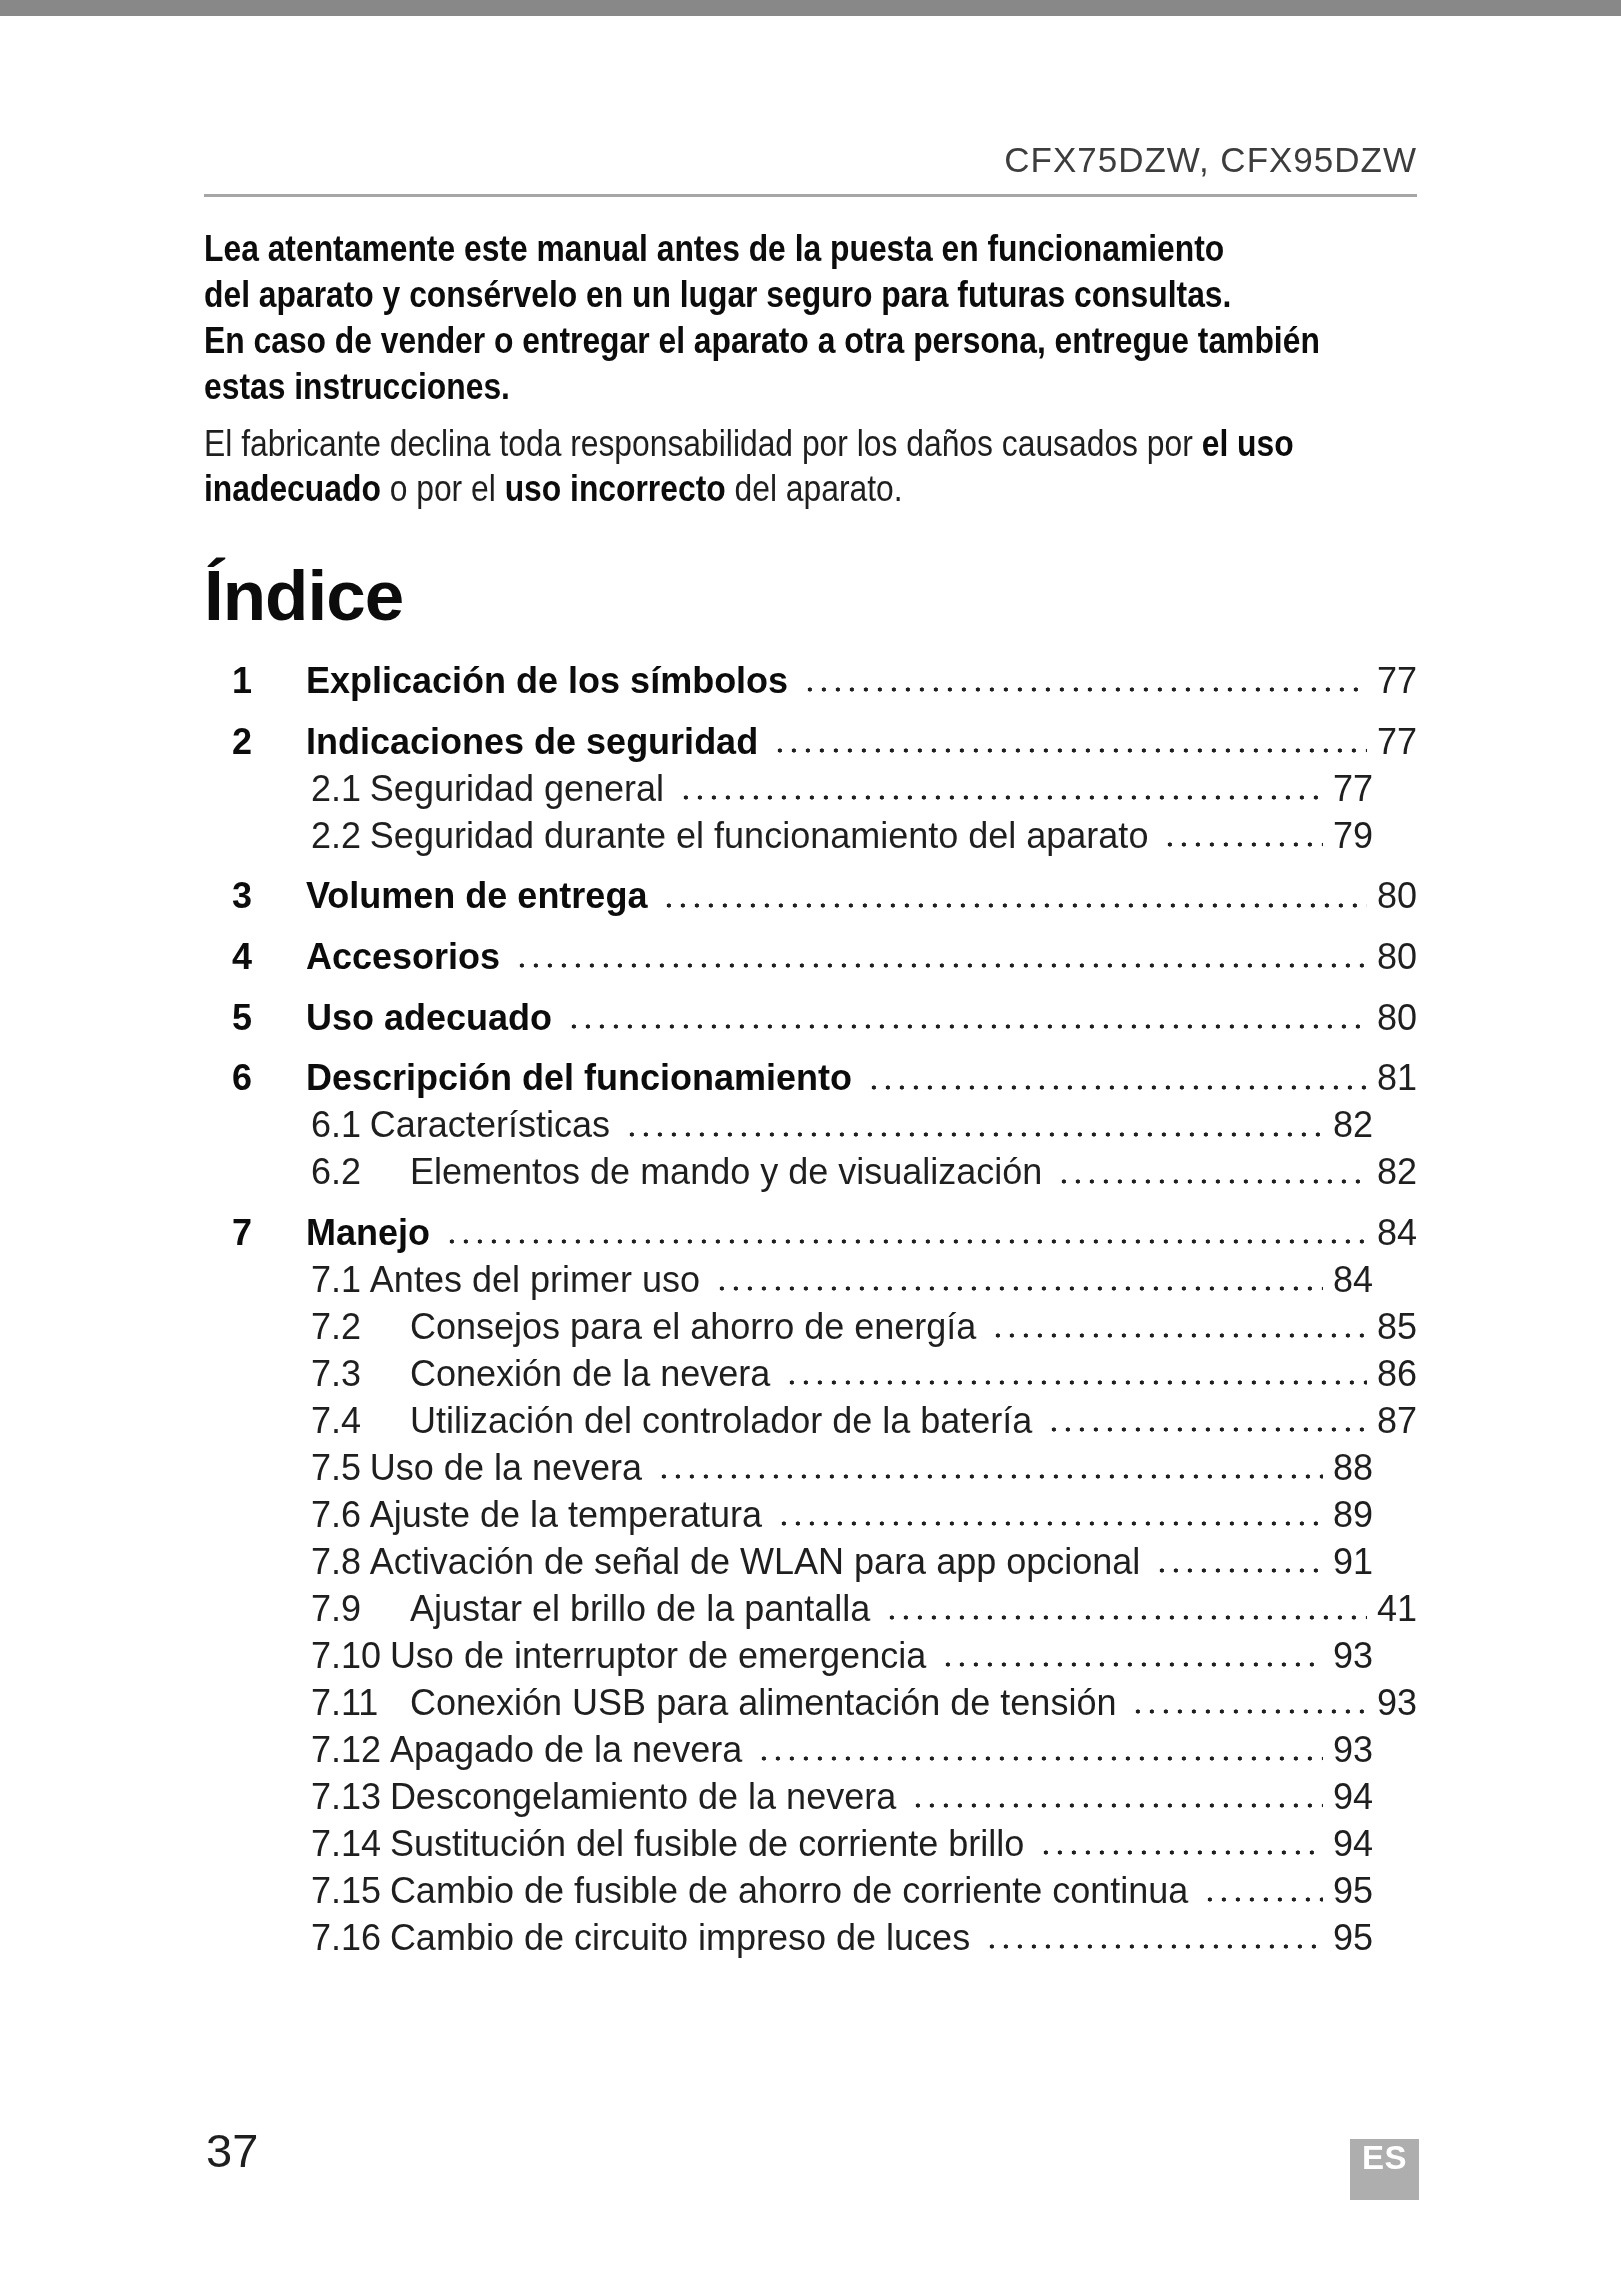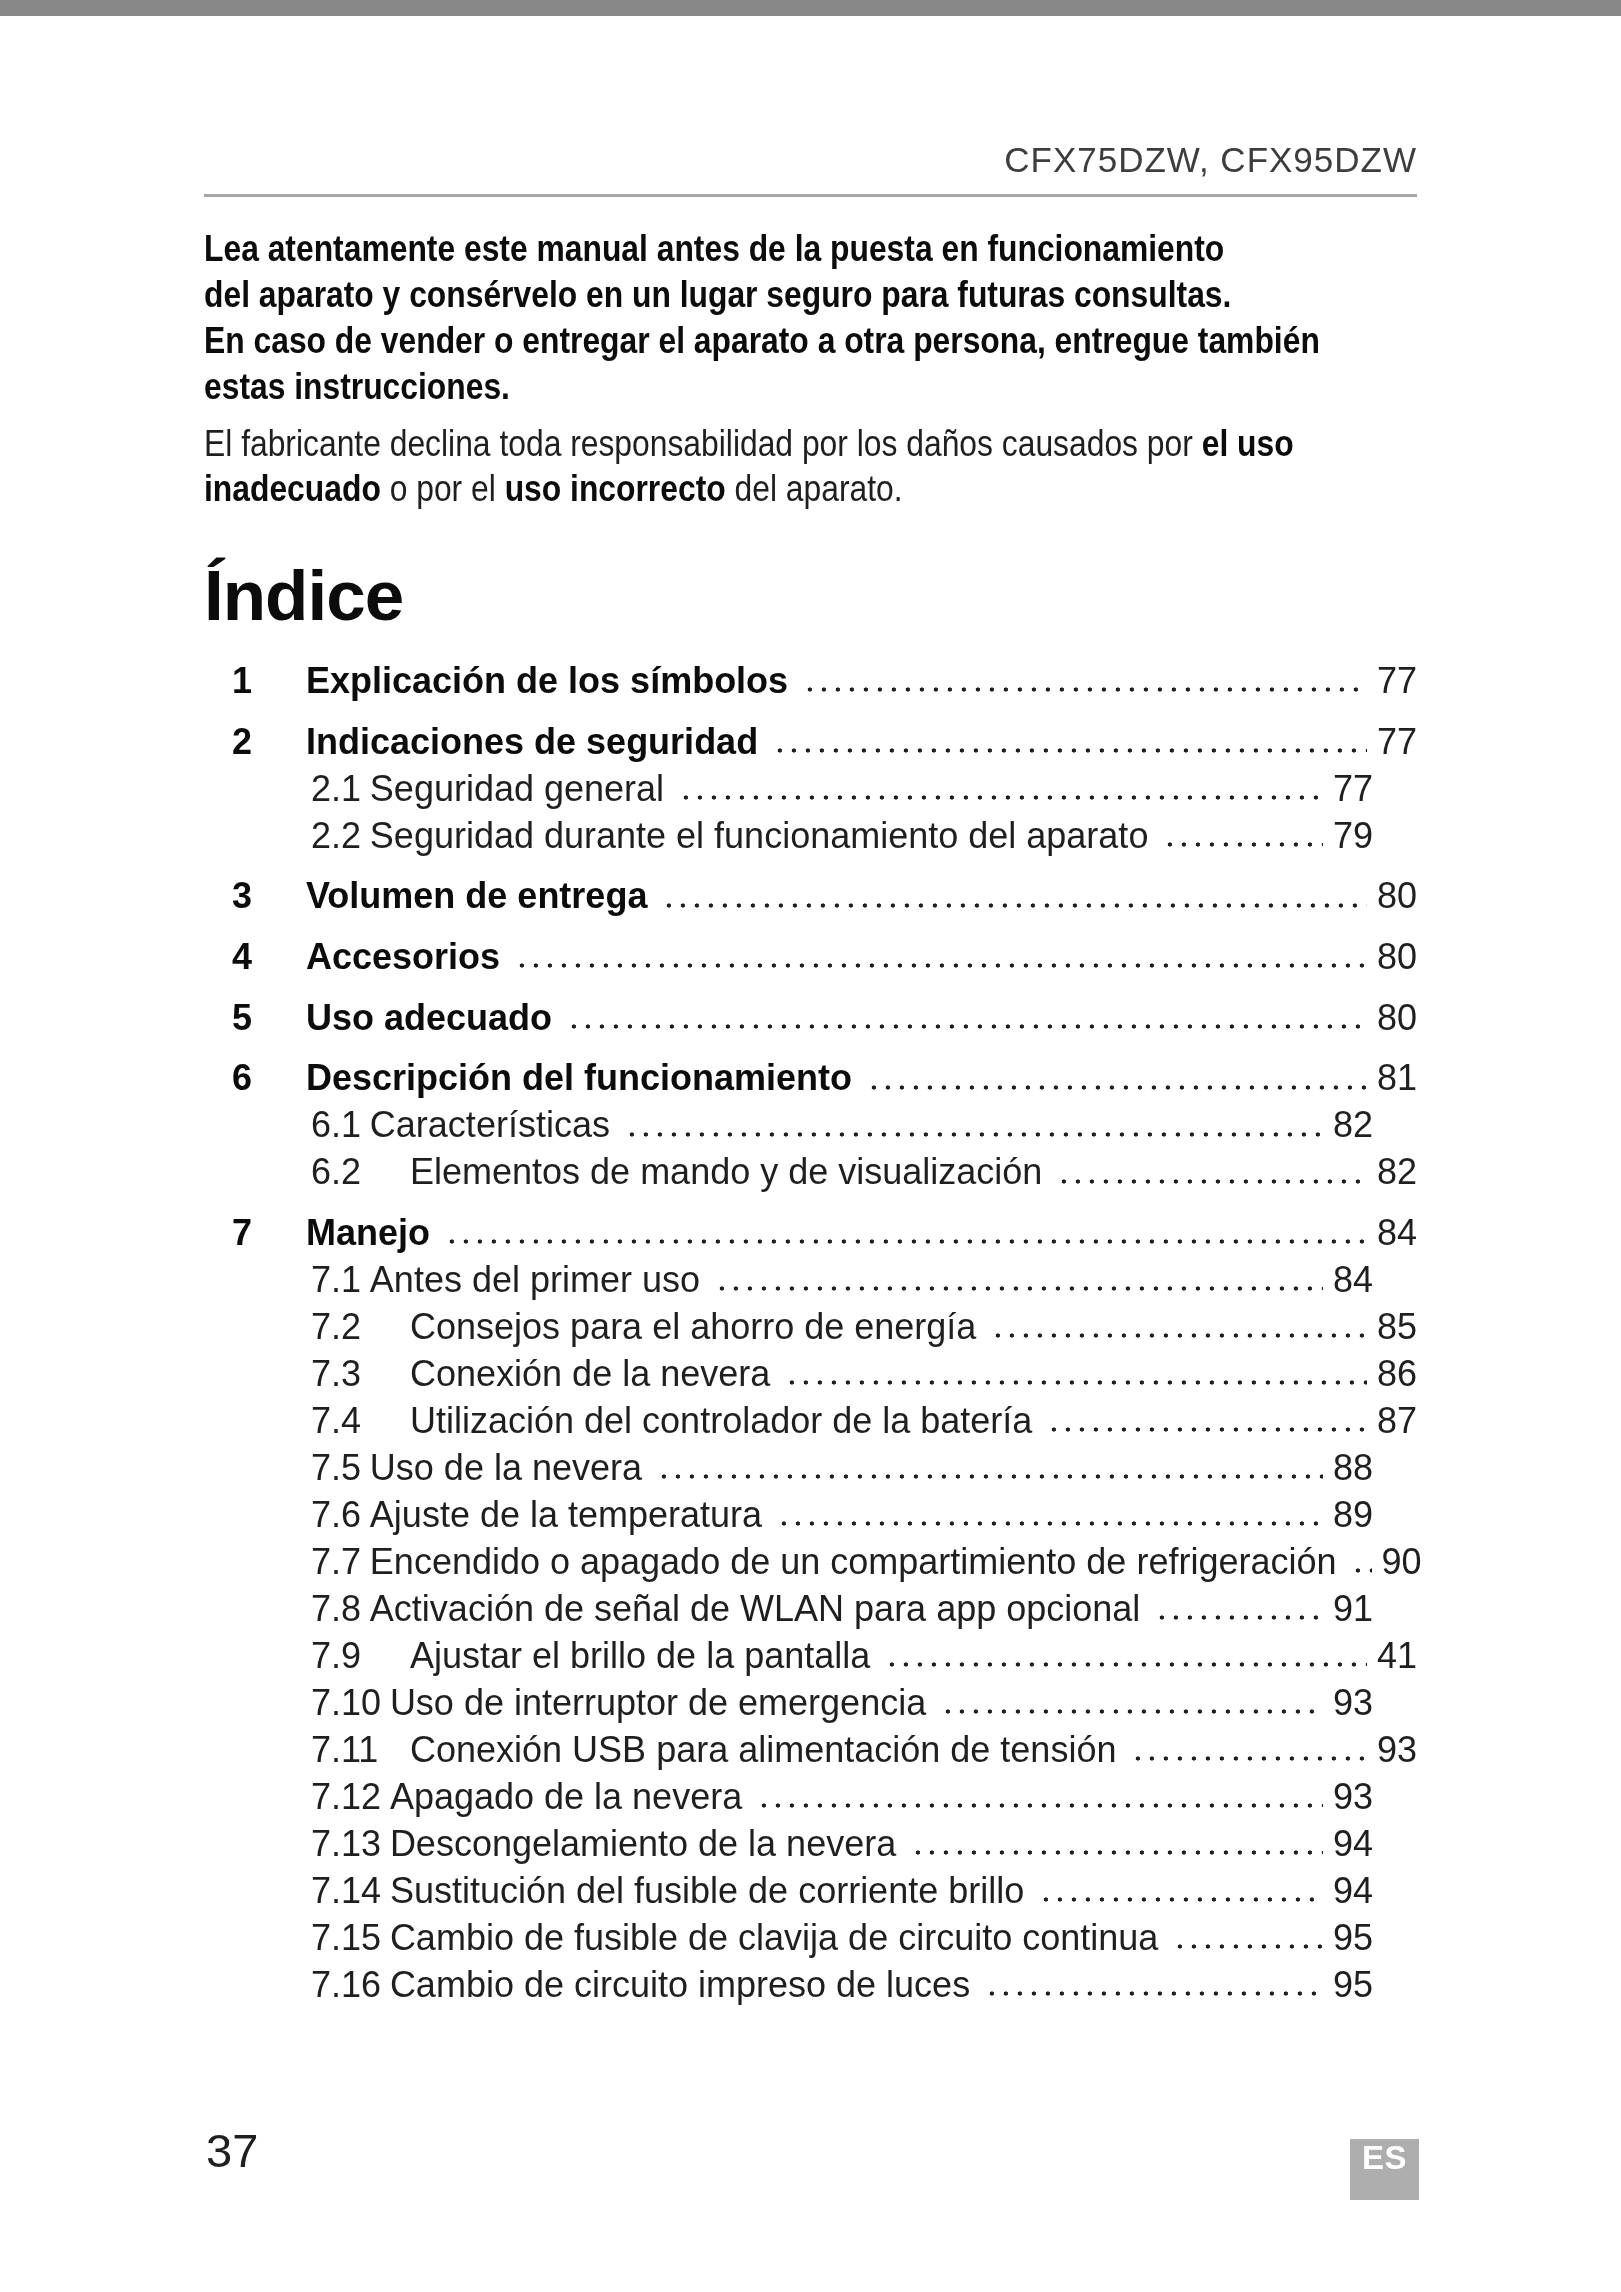--- a/index.html
+++ b/index.html
@@ -241,26 +241,20 @@
           <span class="dots"></span>
           <span class="pg">88</span>
         </div>
         <div class="toc-row sub short">
           <span class="num-sub">7.6</span>
           <span class="toc-label">Ajuste de la temperatura</span>
           <span class="dots"></span>
           <span class="pg">89</span>
         </div>
         <div class="toc-row sub short">
-          <span class="num-sub">7.7</span>
-          <span class="toc-label">Encendido o apagado de un compartimiento de refrigeración</span>
-          <span class="dots"></span>
-          <span class="pg">90</span>
-        </div>
-        <div class="toc-row sub short">
           <span class="num-sub">7.8</span>
           <span class="toc-label">Activación de señal de WLAN para app opcional</span>
           <span class="dots"></span>
           <span class="pg">91</span>
         </div>
         <div class="toc-row sub">
           <span class="num-sub tab">7.9</span>
           <span class="toc-label">Ajustar el brillo de la pantalla</span>
           <span class="dots"></span>
           <span class="pg">41</span>
@@ -290,21 +284,21 @@
           <span class="pg">94</span>
         </div>
         <div class="toc-row sub short">
           <span class="num-sub">7.14</span>
           <span class="toc-label">Sustitución del fusible de corriente brillo</span>
           <span class="dots"></span>
           <span class="pg">94</span>
         </div>
         <div class="toc-row sub short">
           <span class="num-sub">7.15</span>
-          <span class="toc-label">Cambio de fusible de clavija de circuito continua</span>
+          <span class="toc-label">Cambio de fusible de ahorro de corriente continua</span>
           <span class="dots"></span>
           <span class="pg">95</span>
         </div>
         <div class="toc-row sub short">
           <span class="num-sub">7.16</span>
           <span class="toc-label">Cambio de circuito impreso de luces</span>
           <span class="dots"></span>
           <span class="pg">95</span>
         </div>
       </div>

